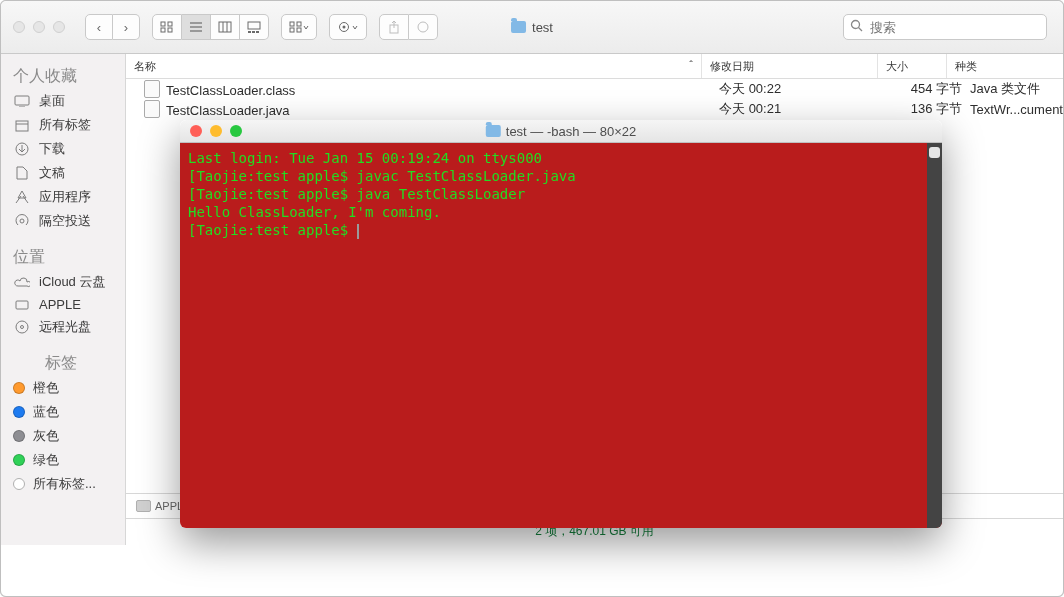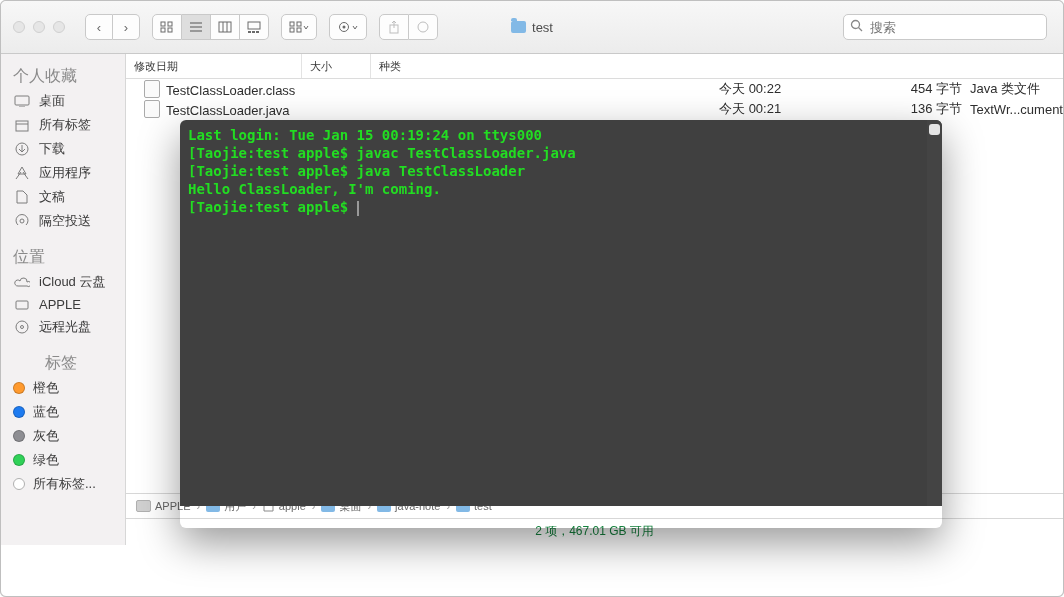--- a/index.html
+++ b/index.html
@@ -47,21 +47,21 @@
   .statusbar { height:22px; border-top:1px solid #d7d7d7; text-align:center; color:#15803d; font-size:12px; padding-top:4px; }
 
   .terminal { position:absolute; left:180px; top:120px; width:762px; height:408px; border-radius:6px; box-shadow:0 15px 40px rgba(0,0,0,0.4); overflow:hidden; }
   .ttitle { height:22px; background:linear-gradient(#f5f5f5,#e5e5e5); border-bottom:1px solid #c0c0c0; display:flex; align-items:center; position:relative; border-radius:6px 6px 0 0; }
   .ttraffic { display:flex; gap:8px; margin-left:10px; }
   .ttd { width:12px; height:12px; border-radius:50%; }
   .ttd.r { background:#ff5f57; }
   .ttd.y { background:#febc2e; }
   .ttd.g { background:#28c840; }
   .ttext { position:absolute; left:50%; transform:translateX(-50%); color:#4d4d4d; font-size:13px; display:flex; align-items:center; gap:5px; }
-  .tbody { background:#404040; height:386px; position:relative;font-weight:bold; }
+  .tbody { background:#b91c1c; height:386px; position:relative; }
   .tcontent { padding:6px 8px; font-family:Menlo,Consolas,monospace; font-size:14px; color:#22dd22; line-height:18px; white-space:pre; }
   .tsbar { position:absolute; right:0; top:0; width:15px; height:100%; background:#444; }
   .tsbar::before { content:""; position:absolute; top:4px; left:2px; width:11px; height:11px; border-radius:3px; background:#e5e5e5; }
   .cursor { display:inline-block; width:2px; height:15px; background:#9a9a9a; vertical-align:middle; }
   svg { display:block; }
 </style>
 </head>
 <body>
 
 <div class="finder">
@@ -184,37 +184,37 @@
           <span class="sicon2">
             <svg width="14" height="14">
               <circle cx="7" cy="7" r="6" fill="none" stroke="#7c7c7c"></circle>
               <path d="M7 3 L7 9 M4 7 L7 10 L10 7" fill="none" stroke="#7c7c7c"></path>
             </svg>
           </span>
           <span>下载</span>
         </div>
       <div class="sitem">
           <span class="sicon2">
-            <svg width="14" height="14">
-              <path d="M7 1 L3 8 L11 8 Z M1 13 L6 6 M13 13 L8 6" fill="none" stroke="#7c7c7c"></path>
-            </svg>
-          </span>
-          <span>应用程序</span>
-        </div>
-      <div class="sitem">
-          <span class="sicon2">
             <svg width="12" height="14">
               <path d="M1 1 L7 1 L11 5 L11 13 L1 13 Z" fill="none" stroke="#7c7c7c"></path>
             </svg>
           </span>
           <span>文稿</span>
         </div>
       <div class="sitem">
           <span class="sicon2">
             <svg width="14" height="14">
+              <path d="M7 1 L3 8 L11 8 Z M1 13 L6 6 M13 13 L8 6" fill="none" stroke="#7c7c7c"></path>
+            </svg>
+          </span>
+          <span>应用程序</span>
+        </div>
+      <div class="sitem">
+          <span class="sicon2">
+            <svg width="14" height="14">
               <circle cx="7" cy="7" r="2" fill="none" stroke="#7c7c7c"></circle>
               <path d="M3 11 A6 6 0 1 1 11 11" fill="none" stroke="#7c7c7c"></path>
             </svg>
           </span>
           <span>隔空投送</span>
         </div>
 
       <div class="shdr" style="margin-top:10px;font-family:Liberation Mono, monospace;">位置</div>
       <div class="sitem">
           <span class="sicon2">
@@ -262,20 +262,24 @@
           </div>
           <div class="sitem">
             <span class="tag" style="background: rgb(255, 255, 255); border: 1.5px solid rgb(176, 176, 176);"></span>
             <span>所有标签...</span>
           </div>
         </div>
     </div>
 
     <div class="main">
       <div class="cols">
+        <div class="col" style="width:559px; display:flex; justify-content:space-between;">
+            <span>名称</span>
+            <span>ˆ</span>
+          </div>
         <div class="col" style="width:159px;">修改日期</div>
         <div class="col" style="width:52px;">大小</div>
         <div class="col" style="flex:1; border-right:none;">种类</div>
       </div>
       <div class="rows" id="filerows">
           <div class="row">
             <div class="c1">
               <span class="fileicon"></span>
               <span>TestClassLoader.class</span>
             </div>
@@ -325,20 +329,31 @@
             <span class="psicon"></span>
             <span>test</span>
           </span>
         </div>
       <div class="statusbar">2 项，467.01 GB 可用</div>
     </div>
   </div>
 </div>
 
 <div class="terminal">
+  <div class="ttitle">
+    <div class="ttraffic">
+      <div class="ttd r"></div>
+      <div class="ttd y"></div>
+      <div class="ttd g"></div>
+    </div>
+    <div class="ttext">
+      <span class="foldericon"></span>
+      <span>test — -bash — 80×22</span>
+    </div>
+  </div>
   <div class="tbody">
     <div class="tcontent" id="termcontent">Last login: Tue Jan 15 00:19:24 on ttys000
 [Taojie:test apple$ javac TestClassLoader.java
 [Taojie:test apple$ java TestClassLoader
 Hello ClassLoader, I'm coming.
 [Taojie:test apple$ <span class="cursor"></span></div>
     <div class="tsbar"></div>
   </div>
 </div>
 

